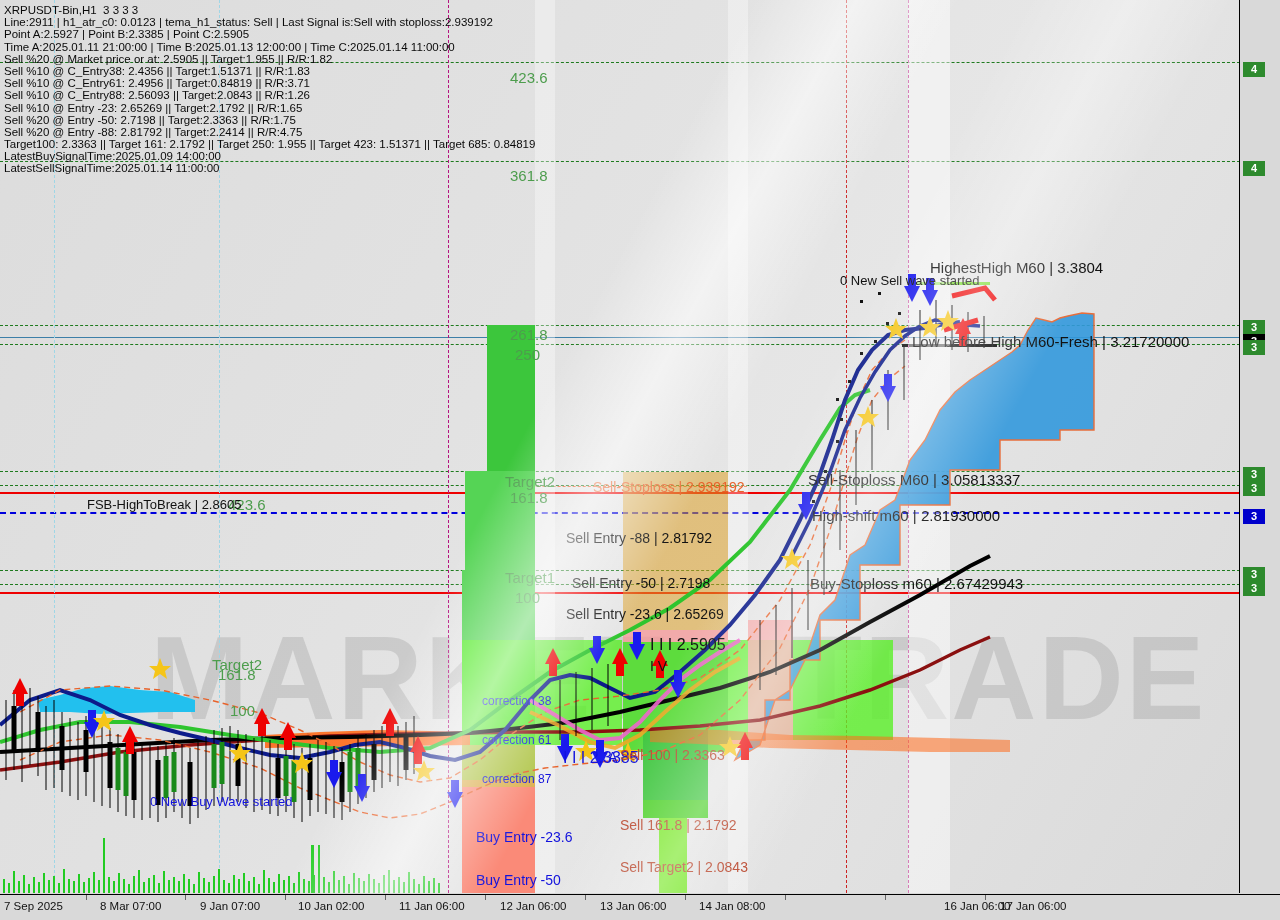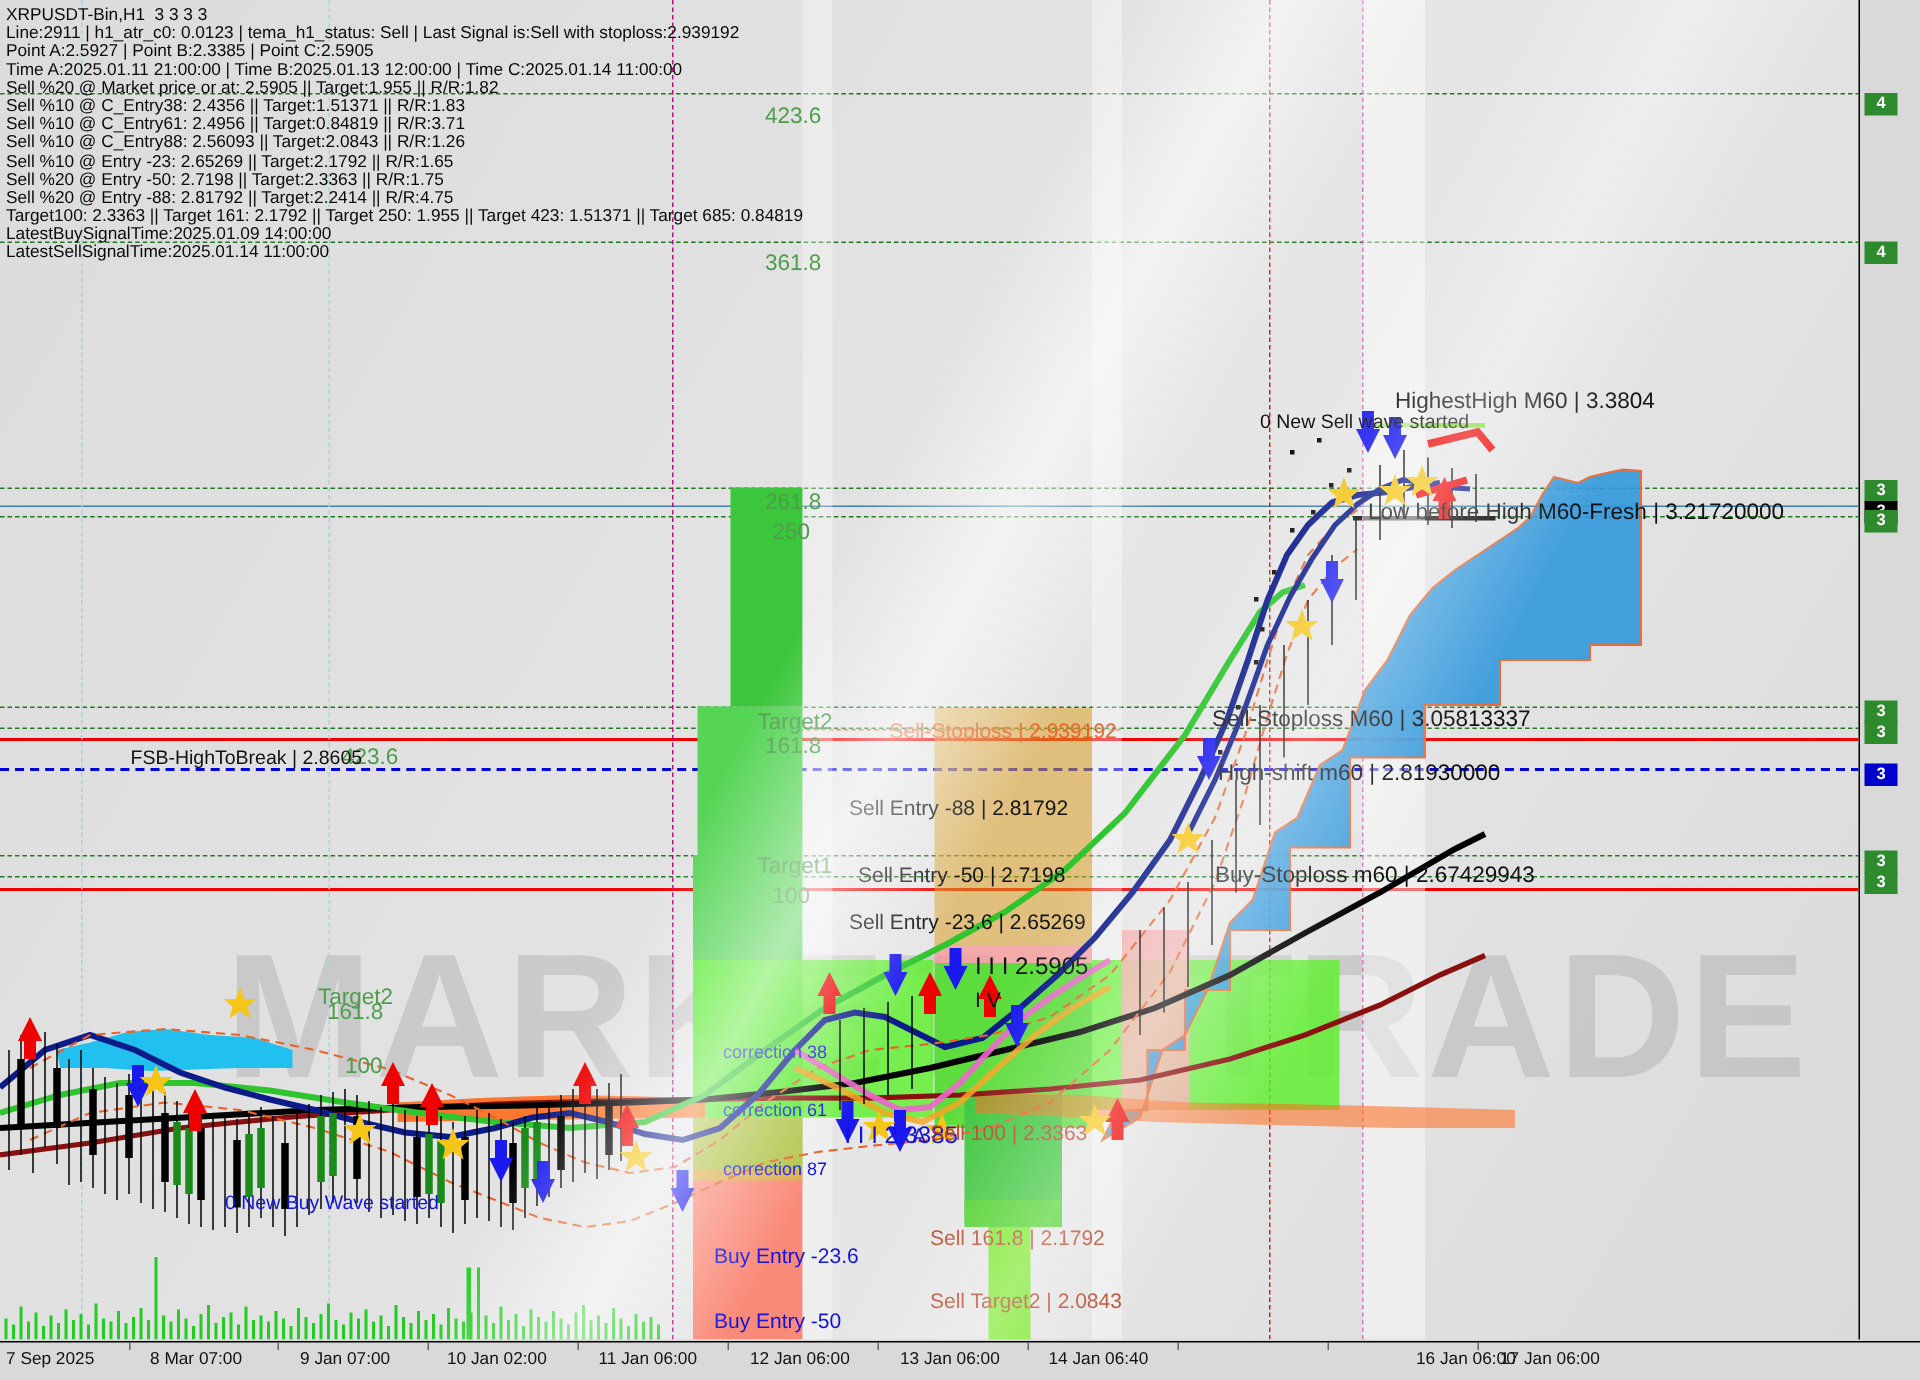--- a/index.html
+++ b/index.html
@@ -555,21 +555,21 @@
     </div>
 
   <div id="timescale">
       <div class="ttick" style="left: 4px;">7 Sep 2025</div>
       <div class="ttick" style="left: 100px;">8 Mar 07:00</div>
       <div class="ttick" style="left: 200px;">9 Jan 07:00</div>
       <div class="ttick" style="left: 298px;">10 Jan 02:00</div>
       <div class="ttick" style="left: 399px;">11 Jan 06:00</div>
       <div class="ttick" style="left: 500px;">12 Jan 06:00</div>
       <div class="ttick" style="left: 600px;">13 Jan 06:00</div>
-      <div class="ttick" style="left: 699px;">14 Jan 06:40</div>
+      <div class="ttick" style="left: 699px;">14 Jan 08:00</div>
       <div class="ttick" style="left: 800px; margin-top: 20px;">15 Jan 06:00</div>
       <div class="ttick" style="left: 944px;">16 Jan 06:00</div>
       <div class="ttick" style="left: 1000px;">17 Jan 06:00</div>
       <div class="tsep" style="left: 86px;"></div>
       <div class="tsep" style="left: 185px;"></div>
       <div class="tsep" style="left: 285px;"></div>
       <div class="tsep" style="left: 385px;"></div>
       <div class="tsep" style="left: 485px;"></div>
       <div class="tsep" style="left: 585px;"></div>
       <div class="tsep" style="left: 685px;"></div>

